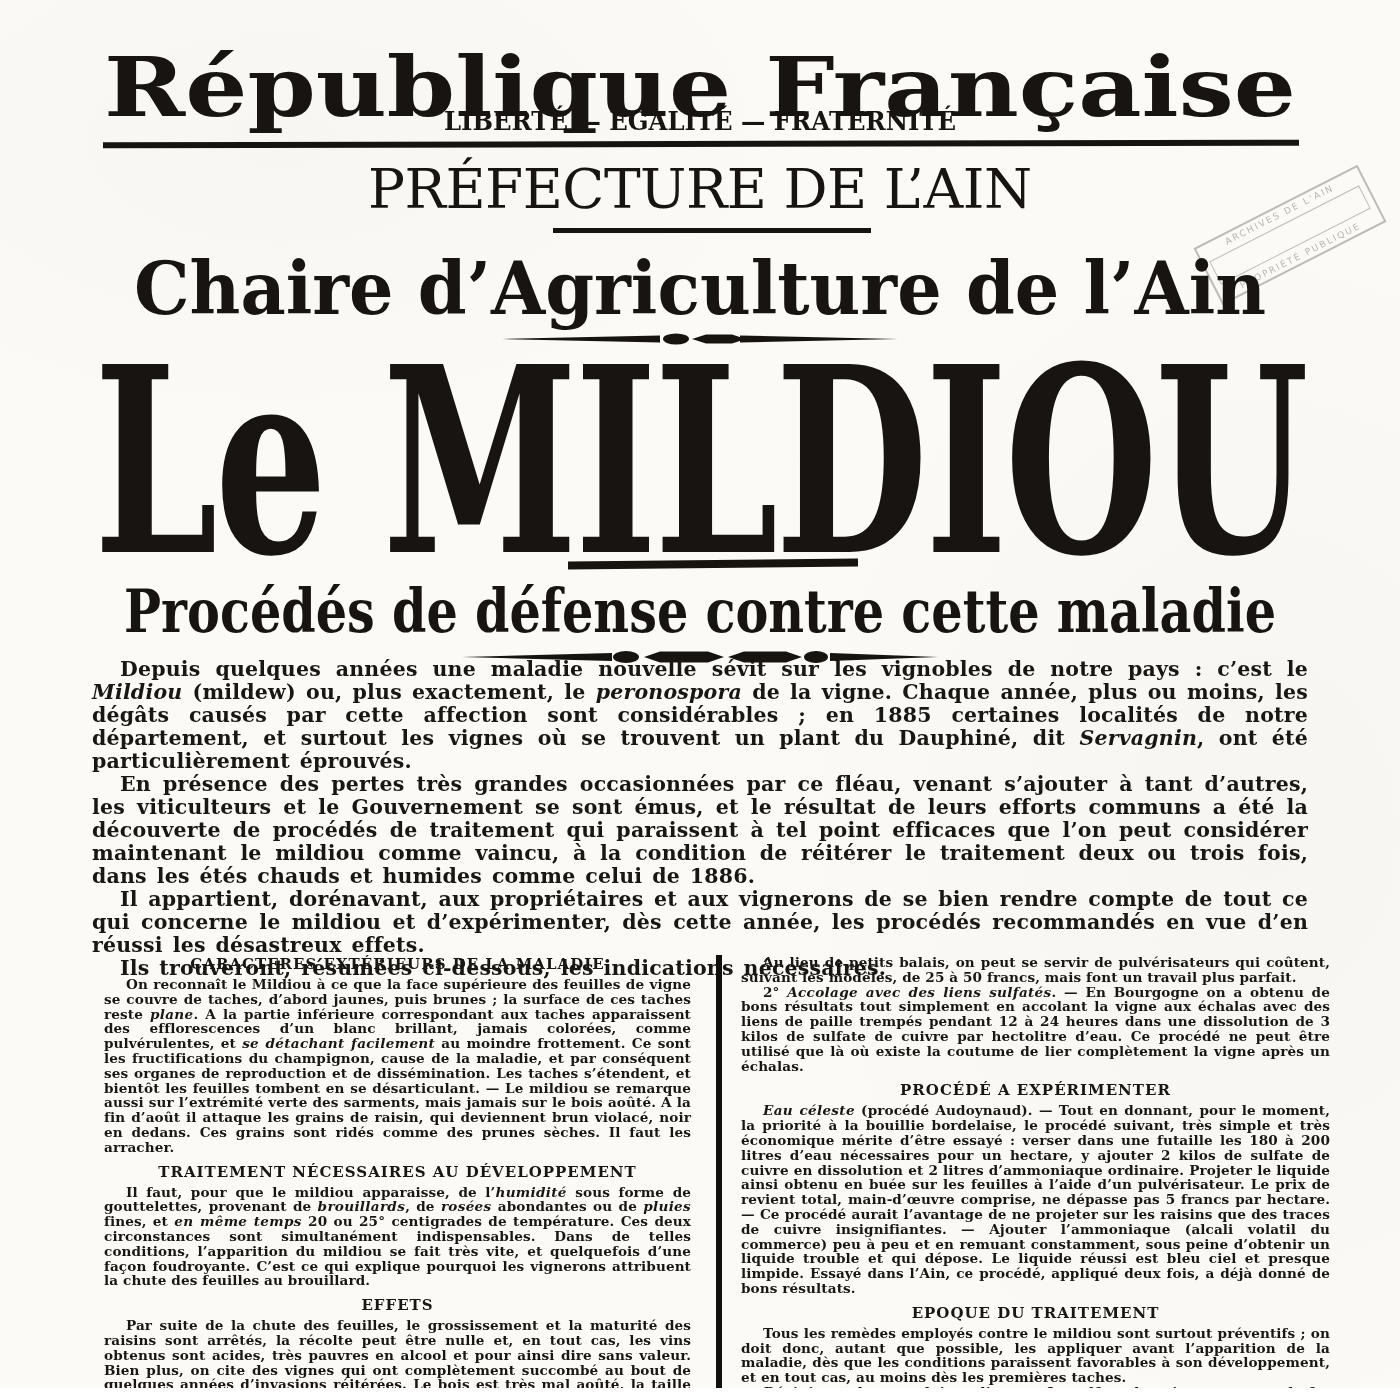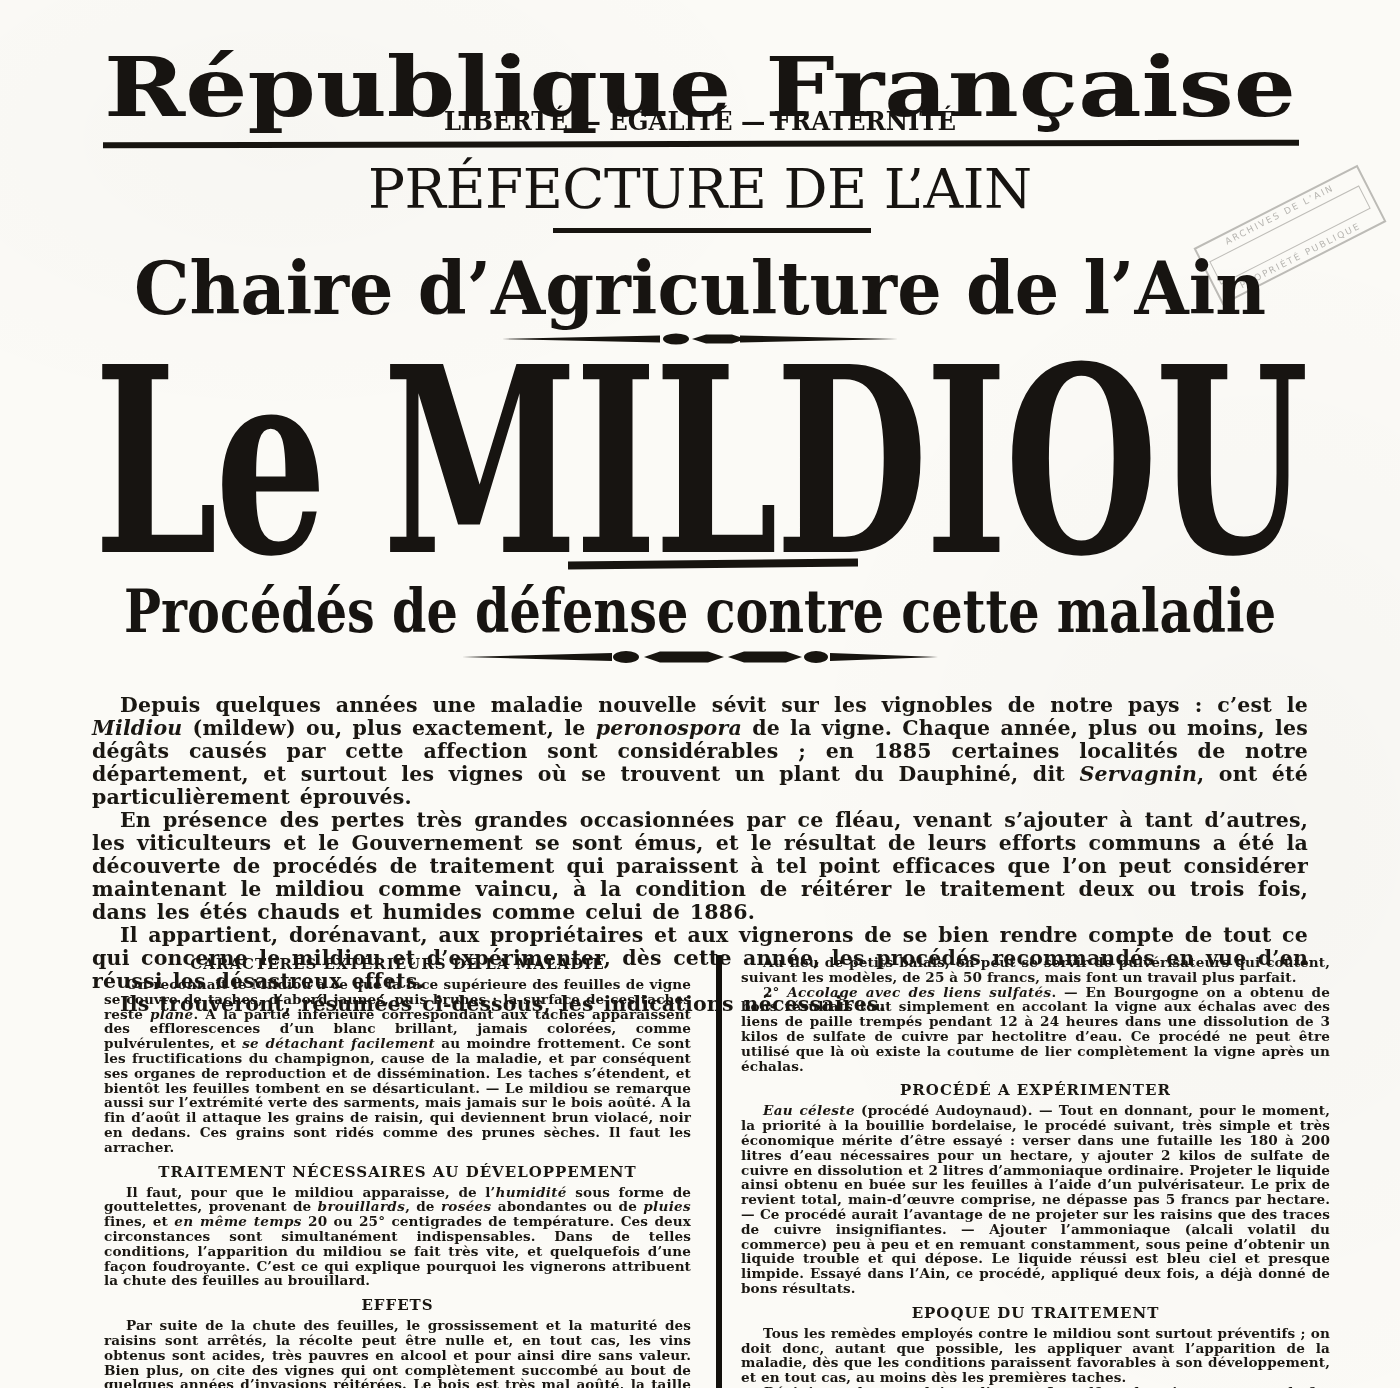--- a/index.html
+++ b/index.html
@@ -25,21 +25,21 @@
     border:2px solid #979590;opacity:.62;
     display:flex;flex-direction:column;justify-content:space-between;
     padding:2px 4px;box-sizing:border-box;color:#8b8984;
     font-family:"DejaVu Sans","Liberation Sans",sans-serif;
   }
   .stamp-line{font-size:9px;letter-spacing:2px;text-align:center;white-space:nowrap;}
   .stamp-inner{border:1.5px solid #9a9893;height:24px;margin:1px 2px;}
 
   
   .intro{
-    position:absolute;left:92px;top:694px;width:1216px;
+    position:absolute;left:92px;top:658px;width:1216px;
     font-size:20.5px;line-height:23px;font-weight:bold;
     text-align:justify;letter-spacing:.2px;word-spacing:2.5px;
   }
   .intro p{margin:0;text-indent:28px;}
 
   
   .columns{
     position:absolute;left:104px;top:955px;width:1226px;height:445px;
     display:flex;overflow:hidden;gap:16px;
   }

